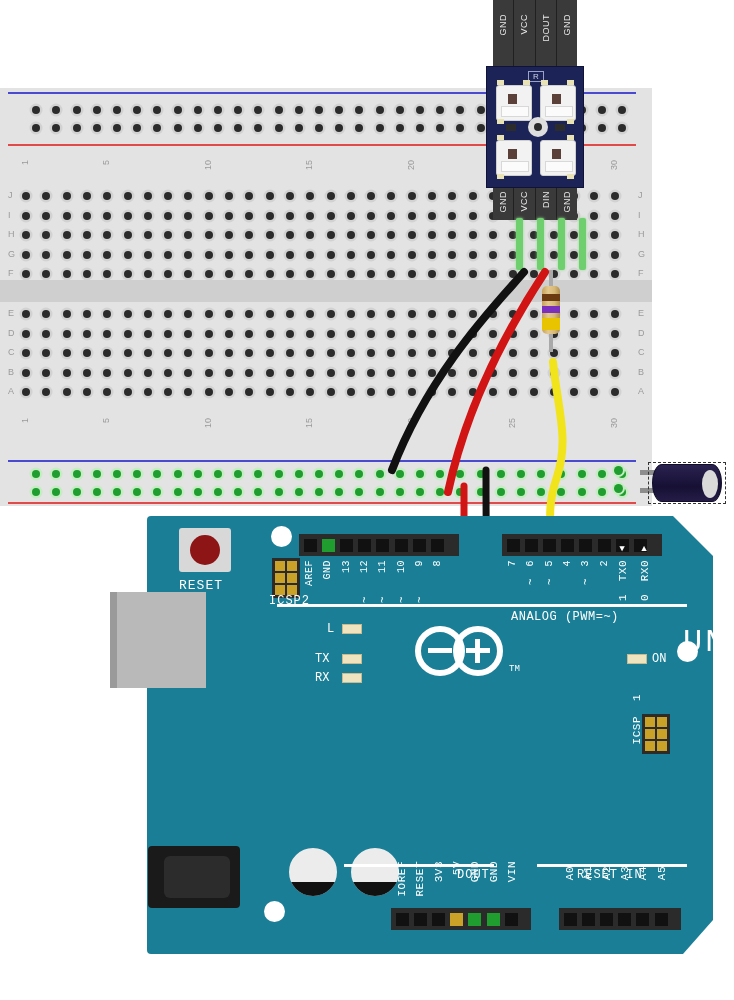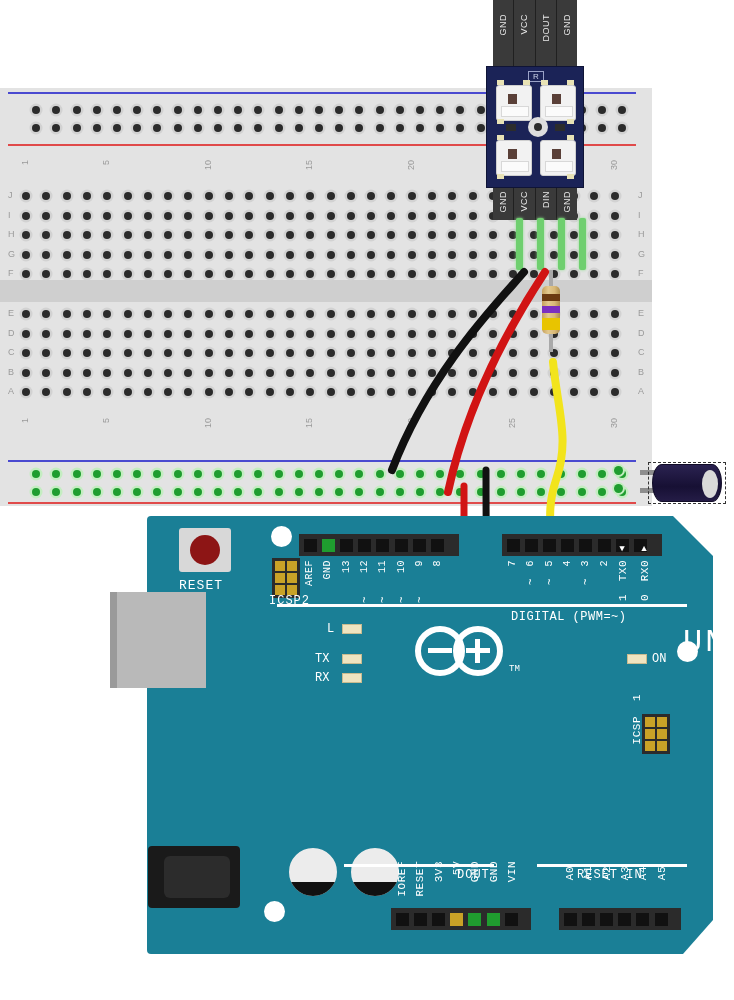--- a/index.html
+++ b/index.html
@@ -777,21 +777,21 @@
         <div class="pin-lbl" style="left: 451.5px; top: 44px;">2</div>
         <div class="pin-lbl" style="left: 470px; top: 44px; font-size: 11px;">TX0</div>
         <div class="pin-lbl" style="left: 470px; top: 26px; font-size: 9px;">▲</div>
         <div class="pin-lbl" style="left: 470px; top: 78px; font-size: 11px;">1</div>
         <div class="pin-lbl" style="left: 492px; top: 44px; font-size: 11px;">RX0</div>
         <div class="pin-lbl" style="left: 492px; top: 26px; font-size: 9px;">▼</div>
         <div class="pin-lbl" style="left: 492px; top: 78px; font-size: 11px;">0</div>
       </div>
 
     <div class="white-bar" style="left:130px;top:88px;width:410px;"></div>
-    <div class="board-txt" style="left:364px;top:94px;font-size:12px;letter-spacing:0.5px;">DIGITAL  (PWM=~)</div>
+    <div class="board-txt" style="left:364px;top:94px;font-size:12px;letter-spacing:0.5px;">ANALOG  (PWM=~)</div>
 
     <div class="led-smd" style="left:195px;top:108px;"></div>
     <div class="board-txt" style="left:180px;top:106px;font-size:12px;">L</div>
     <div class="led-smd" style="left:195px;top:138px;"></div>
     <div class="board-txt" style="left:168px;top:136px;font-size:12px;">TX</div>
     <div class="led-smd" style="left:195px;top:157px;"></div>
     <div class="board-txt" style="left:168px;top:155px;font-size:12px;">RX</div>
     <div class="led-smd" style="left:480px;top:138px;"></div>
     <div class="board-txt" style="left:505px;top:136px;font-size:12px;">ON</div>
 

